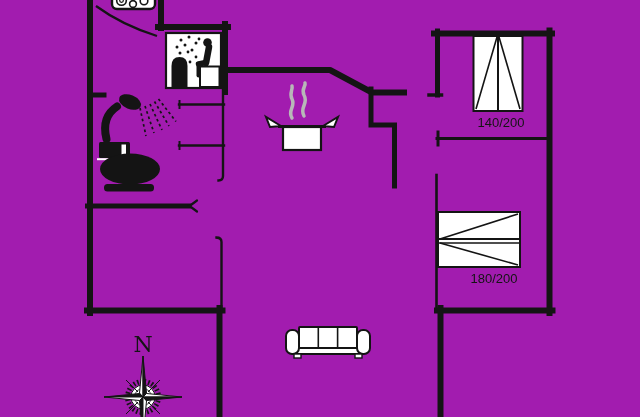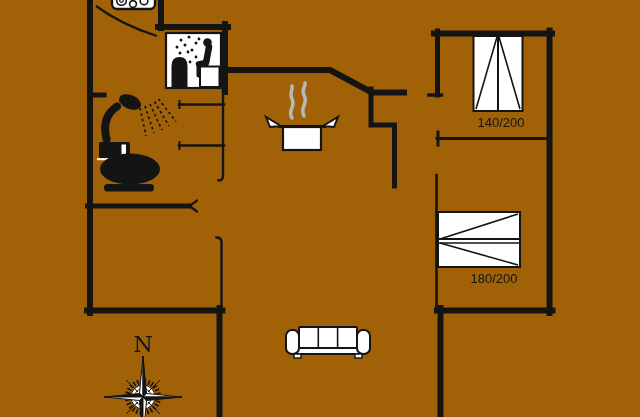--- a/index.html
+++ b/index.html
@@ -1,16 +1,16 @@
 <!DOCTYPE html>
 <html><head>
 <meta charset="utf-8">
 <style>
   html,body{margin:0;padding:0;background:#fff;}
-  .stage{position:relative;width:640px;height:417px;background:#a16207;overflow:hidden;}
+  .stage{position:relative;width:640px;height:417px;background:#a21caf;overflow:hidden;}
   svg{display:block;}
   .bed-label{font:13px "Liberation Sans", sans-serif;fill:#141414;}
   .north-label{font:22px "DejaVu Serif", serif;fill:#141414;}
 </style>
 </head>
 <body>
 
 <div class="stage">
 <svg width="640" height="417" viewBox="0 0 640 417" xmlns="http://www.w3.org/2000/svg">
 

